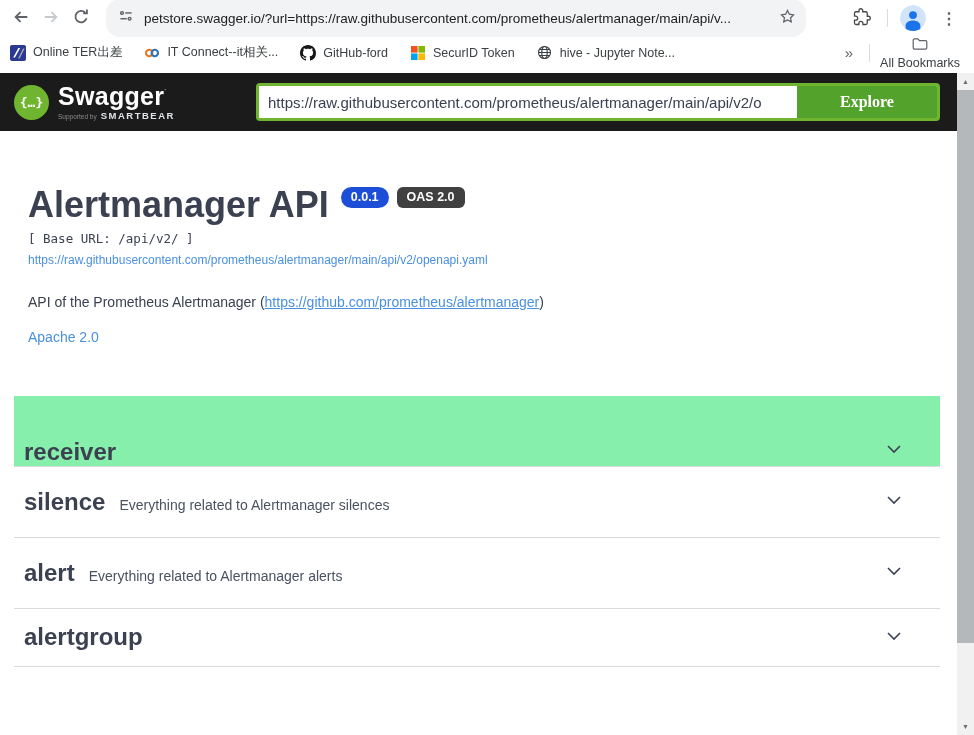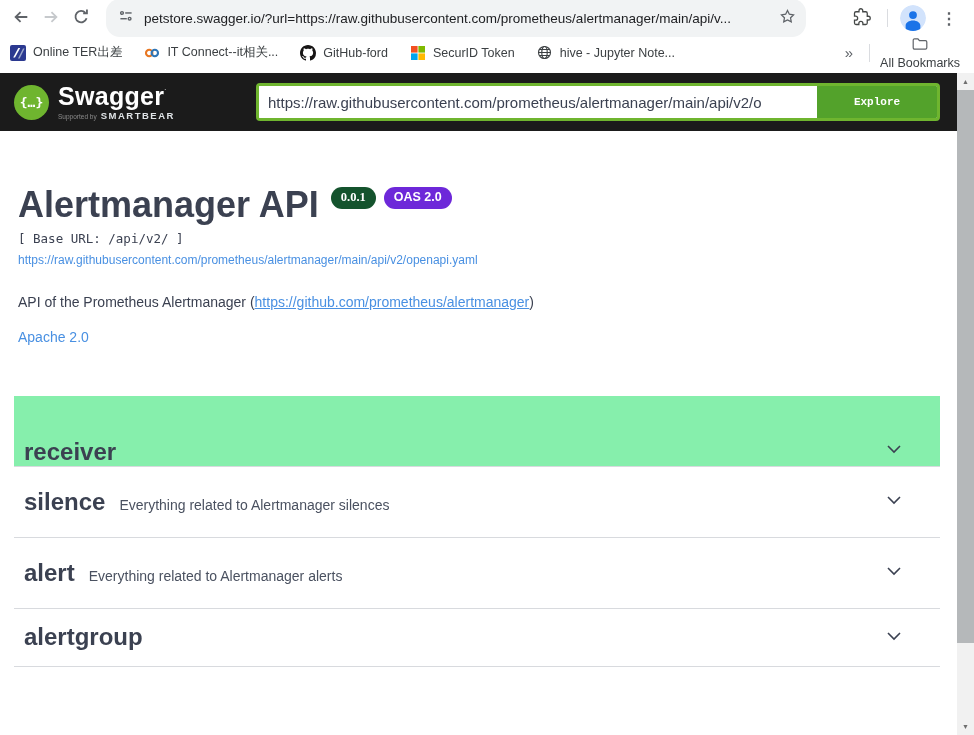--- a/index.html
+++ b/index.html
@@ -37,31 +37,31 @@
   .logo-text-wrap { display:flex; flex-direction:column; line-height:1; }
   .logo-title { color:#fff; font-size:25px; font-weight:600; letter-spacing:.3px; }
   .logo-tm { font-size:7px; vertical-align:top; color:#fff; }
   .logo-sub { margin-top:2px; display:flex; align-items:baseline; gap:4px; }
   .supported-by { color:#8b8b8b; font-size:6.5px; }
   .smartbear { color:#dfe3e6; font-size:9.5px; font-weight:bold; letter-spacing:1.5px; }
   .download-url-wrapper { margin-left:auto; display:flex; width:684px; height:38px;
                           border:3px solid #6fb52f; border-radius:4px; background:#fff; overflow:hidden; }
   .download-url-input { flex:1; border:none; outline:none; padding:0 9px; font-size:15px; color:#3b4151;
                         font-family:"Liberation Sans", sans-serif; }
-  .explore-btn { width:120px; border:none; background:#53a22b; color:#fff; font-weight:bold; font-size:11px;
-                 cursor:pointer; font-family:Liberation Mono, monospace; }
-
-  
-  .api-info { padding:0 17px 0 18px; }
+  .explore-btn { width:140px; border:none; background:#53a22b; color:#fff; font-weight:bold; font-size:16px;
+                 cursor:pointer; font-family:Liberation Serif, serif; }
+
+  
+  .api-info { padding:0 17px 0 28px; }
   .api-title-row { margin-top:54px; display:flex; align-items:flex-start; }
   .api-title { font-size:36px; font-weight:bold; color:#3b4151; line-height:1.1; }
   .badges { display:flex; gap:8px; margin-left:12px; margin-top:2px; }
   .badge { color:#fff; font-size:12.5px; font-weight:bold; padding:3px 10px 4px; border-radius:57px; }
-  .badge-version { background:#14532d;font-family:Liberation Serif, serif; }
-  .badge-oas { background:#6d28d9; }
+  .badge-version { background:#1d4ed8; }
+  .badge-oas { background:#404040;border-radius:6px; }
   .base-url { margin-top:6px; font-family:"DejaVu Sans Mono", monospace; font-size:12.5px; color:#3b4151; }
   .spec-link { display:inline-block; margin-top:7px; font-size:12px; color:#4990e2; text-decoration:none; }
   .api-description { margin-top:26px; font-size:14px; color:#3b4151; }
   .api-description a { color:#4990e2; }
   .license-link { display:inline-block; margin-top:19px; font-size:14px; color:#4990e2; text-decoration:none; }
 
   
   .tag-sections { margin-top:50px; padding:0 17px 0 14px; }
   .tag-row { height:71px; display:flex; align-items:center; padding:0 32px 0 10px;
              border-bottom:1px solid #d8dade; cursor:pointer; }

